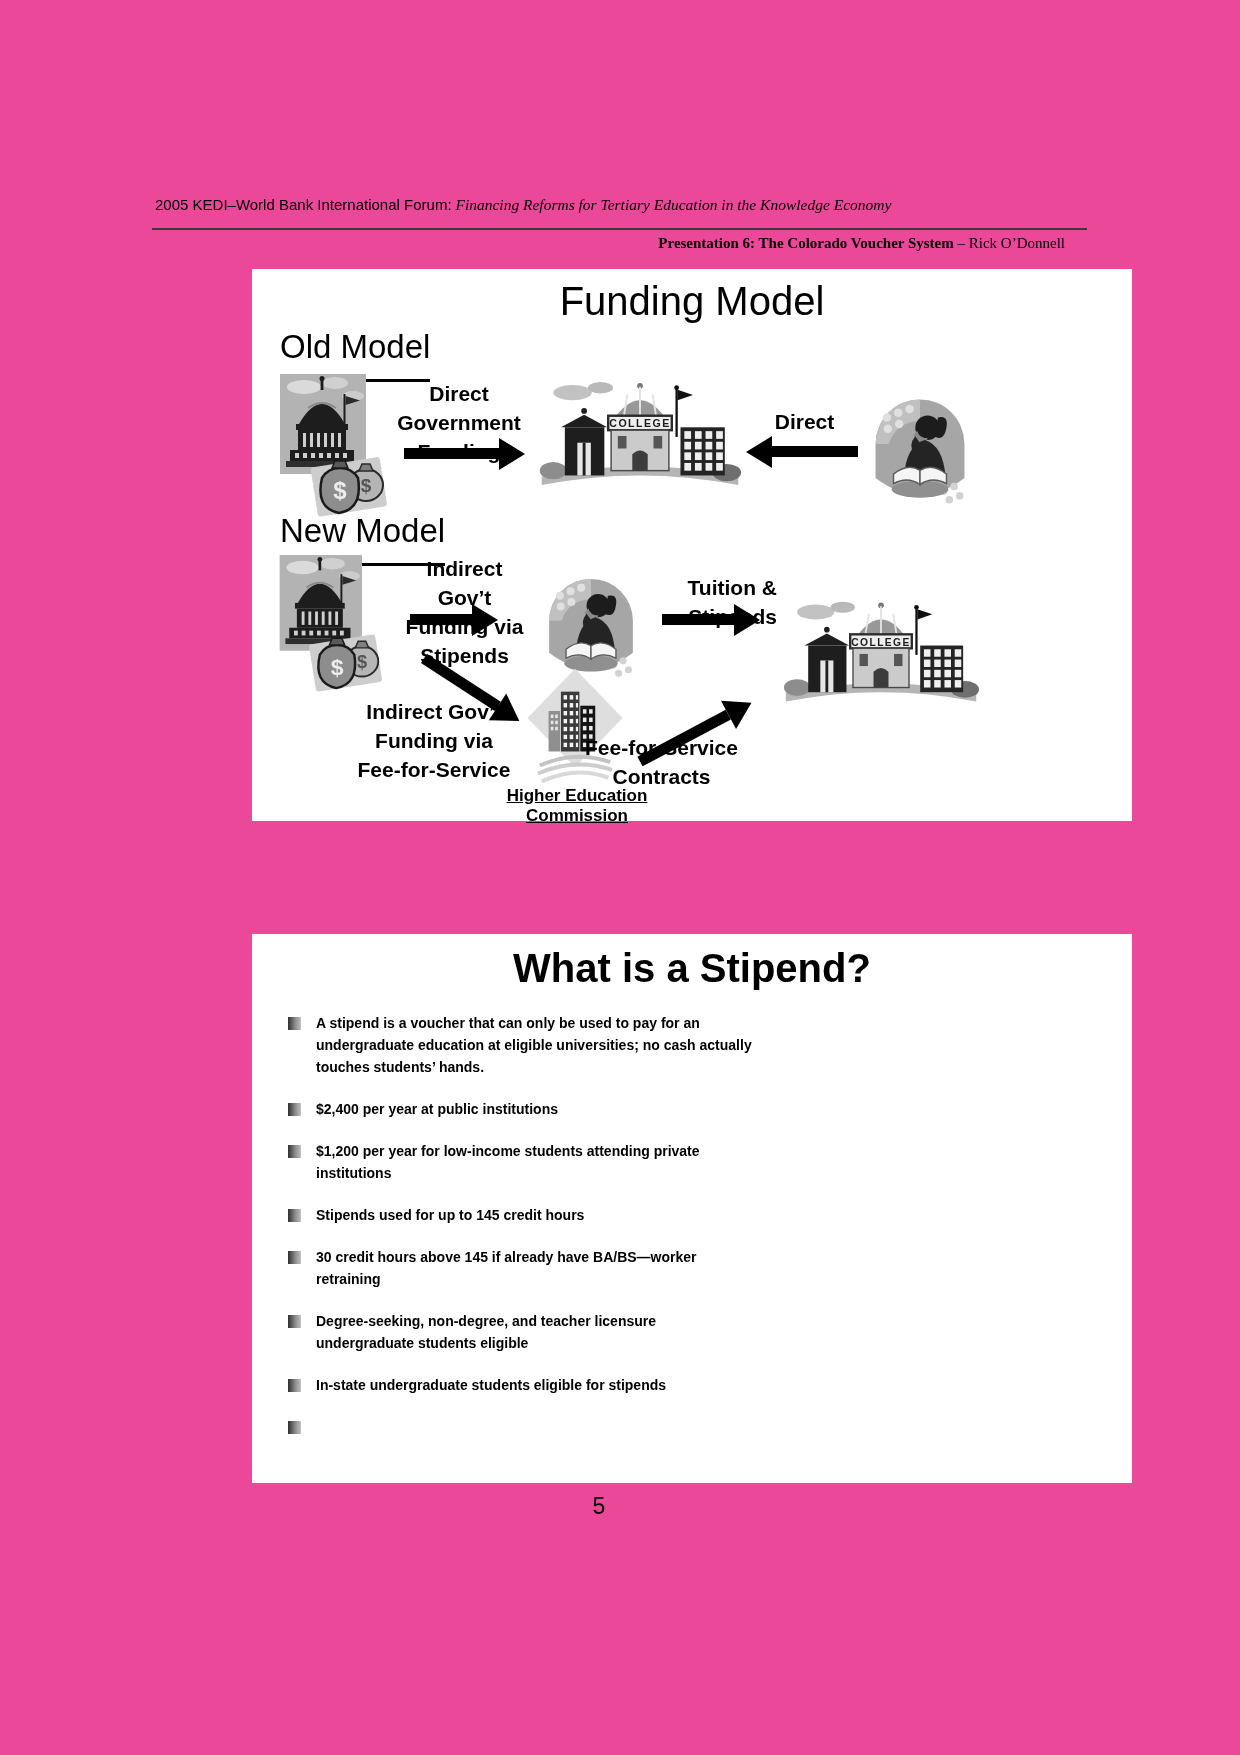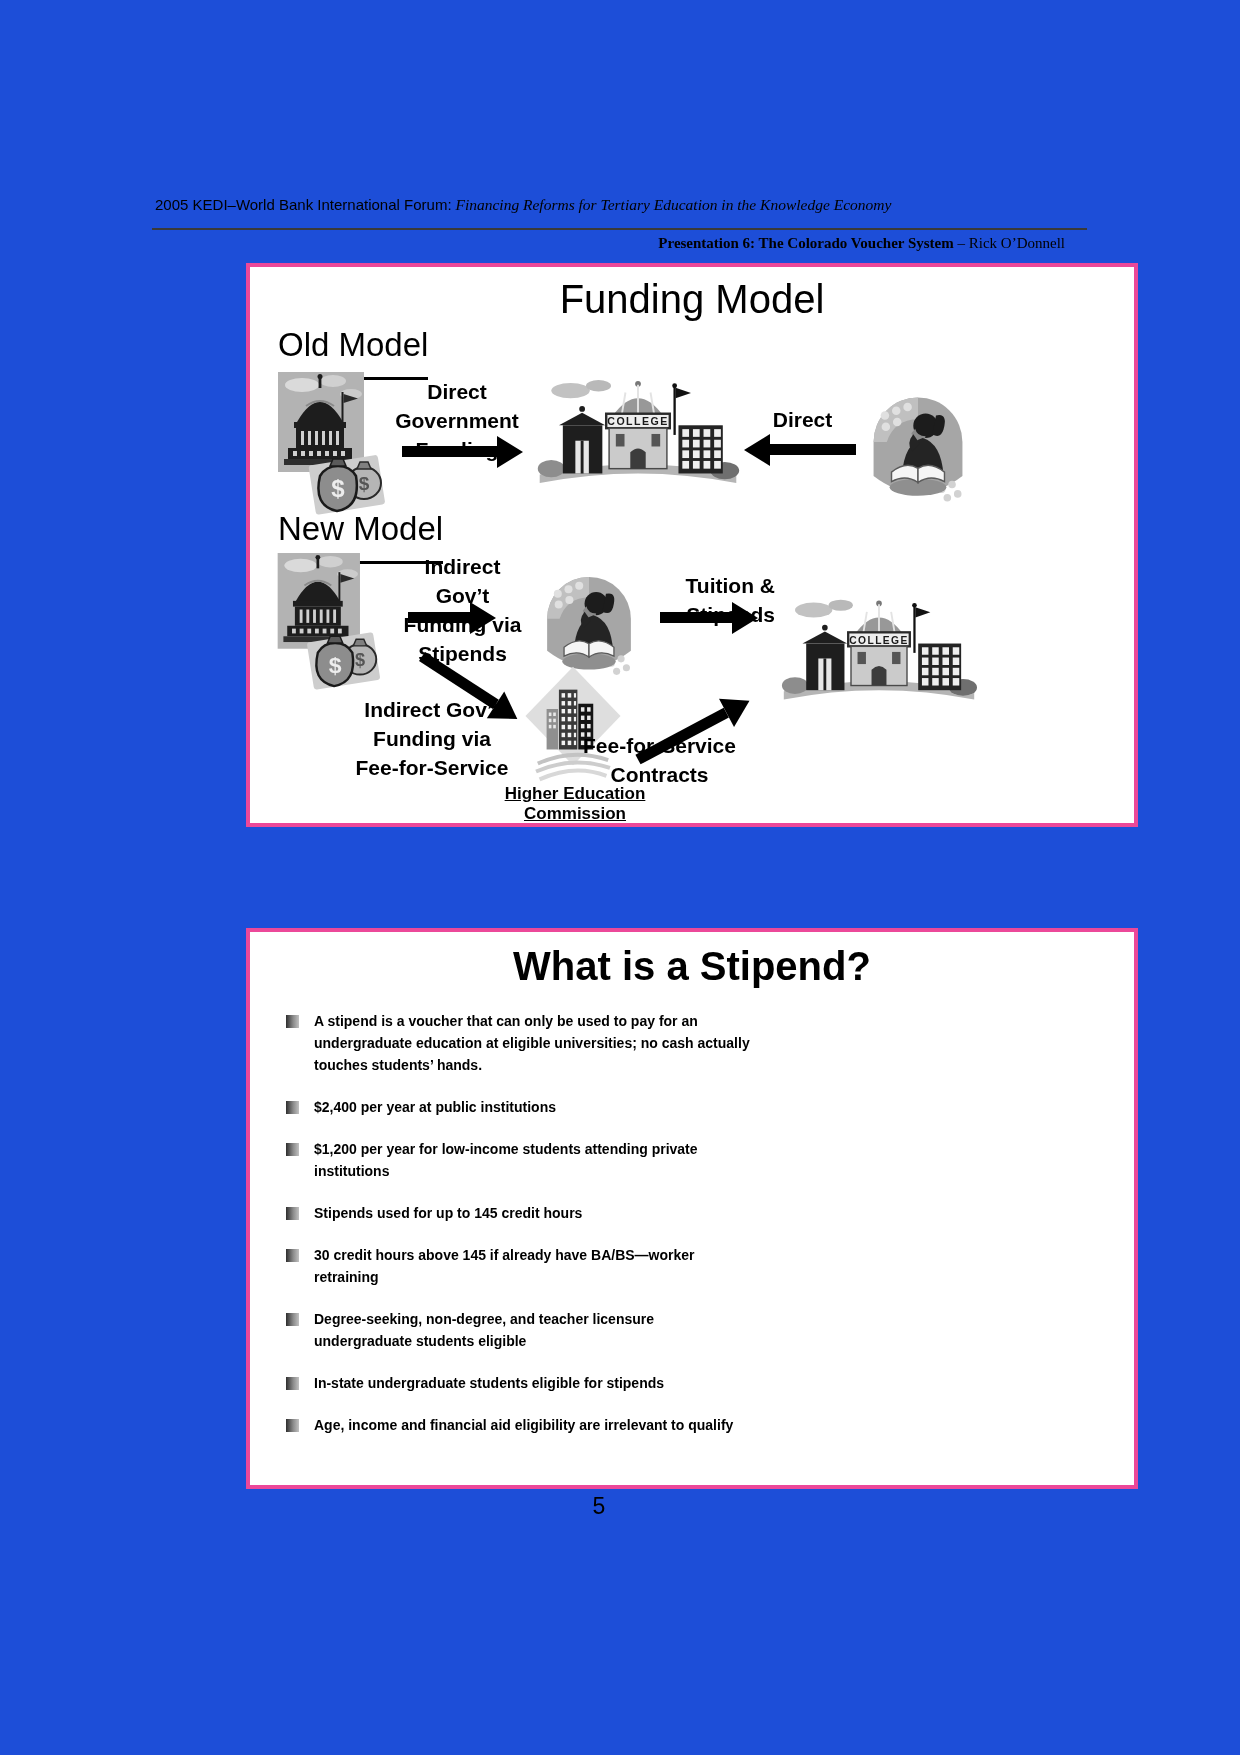--- a/index.html
+++ b/index.html
@@ -1,29 +1,29 @@
 <!DOCTYPE html>
 <html><head>
 <meta charset="utf-8">
 <style>
   html,body{margin:0;padding:0;background:#fff;}
-  .page{position:relative;width:1240px;height:1755px;background:#1d4ed8;overflow:hidden;
+  .page{position:relative;width:1240px;height:1755px;background:#ec4899;overflow:hidden;
         font-family:"Liberation Sans",sans-serif;color:#000;}
 
   
   .hdr-line1{position:absolute;left:155px;top:196px;font-size:15px;white-space:nowrap;}
   .hdr-forum{font-family:"Liberation Sans",sans-serif;}
   .hdr-forum-title{font-family:"Liberation Serif",serif;font-style:italic;font-size:15.5px;}
   .hdr-rule{position:absolute;left:152px;top:228px;width:935px;height:0;border-top:2px solid #3a3a3a;}
   .hdr-line2{position:absolute;left:400px;top:235px;width:665px;text-align:right;
              font-family:"Liberation Serif",serif;font-size:15px;white-space:nowrap;}
   .hdr-presentation{font-weight:bold;}
 
   
-  .slide{position:absolute;left:246px;width:892px;background:#fff;border:4px solid #ec4899;box-sizing:border-box;}
+  .slide{position:absolute;left:246px;width:892px;background:#fff;border:6px solid #ec4899;box-sizing:border-box;}
   #slide1{top:263px;height:564px;}
   #slide2{top:928px;height:561px;font-weight:bold;}
   .slide-title{position:absolute;left:0;right:0;text-align:center;font-size:40px;line-height:44px;}
   #slide1 .slide-title{top:10px;}
   #slide2 .slide-title{top:12px;}
   .model-heading{position:absolute;left:28px;font-size:33px;line-height:36px;}
   .model-heading span{border-bottom:3px solid #000;padding-bottom:14px;}
   #old-heading{top:60px;}
   #new-heading{top:244px;}
 
@@ -359,19 +359,18 @@
         <span class="bullet-icon"></span>
         <span class="bullet-text">Degree-seeking, non-degree, and teacher licensure
 undergraduate students eligible</span>
       </div>
       <div class="bullet">
         <span class="bullet-icon"></span>
         <span class="bullet-text">In-state undergraduate students eligible for stipends</span>
       </div>
       <div class="bullet">
         <span class="bullet-icon"></span>
-        <span class="bullet-text">Age, income and financial aid eligibility are irrelevant to qualify</span>
       </div>
     </div>
   </div>
 
   <div class="page-num">5</div>
 </div>
 
 </body></html>

